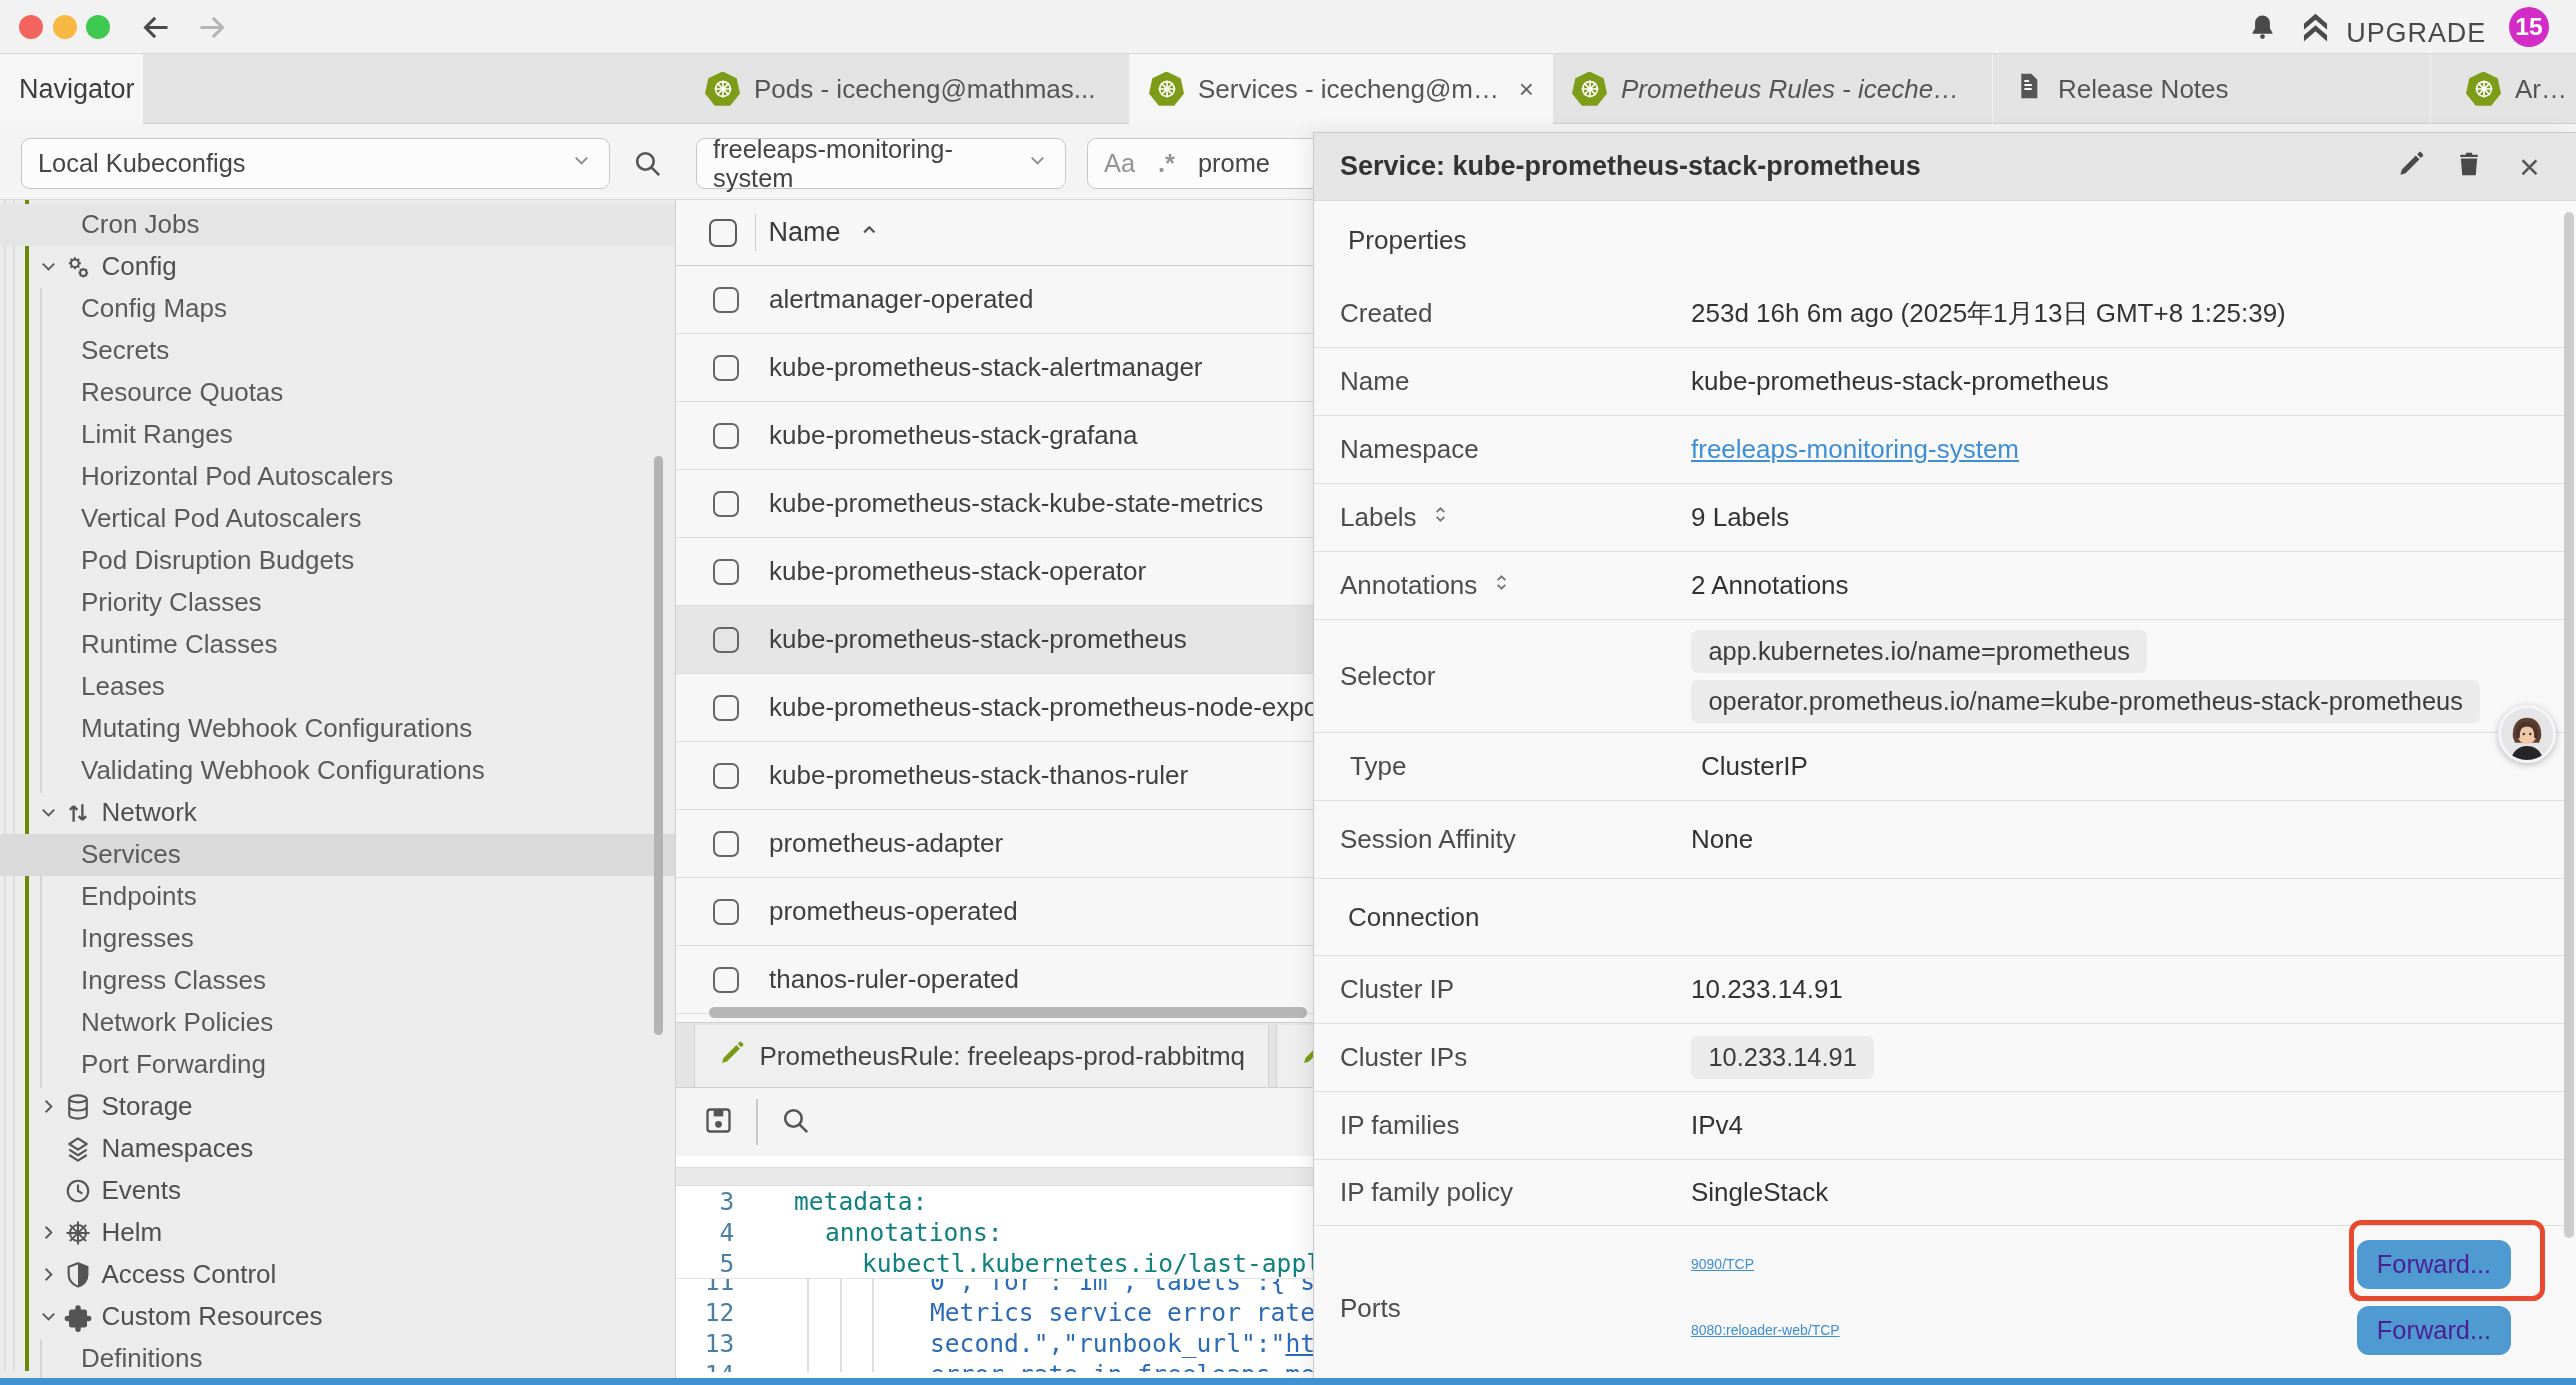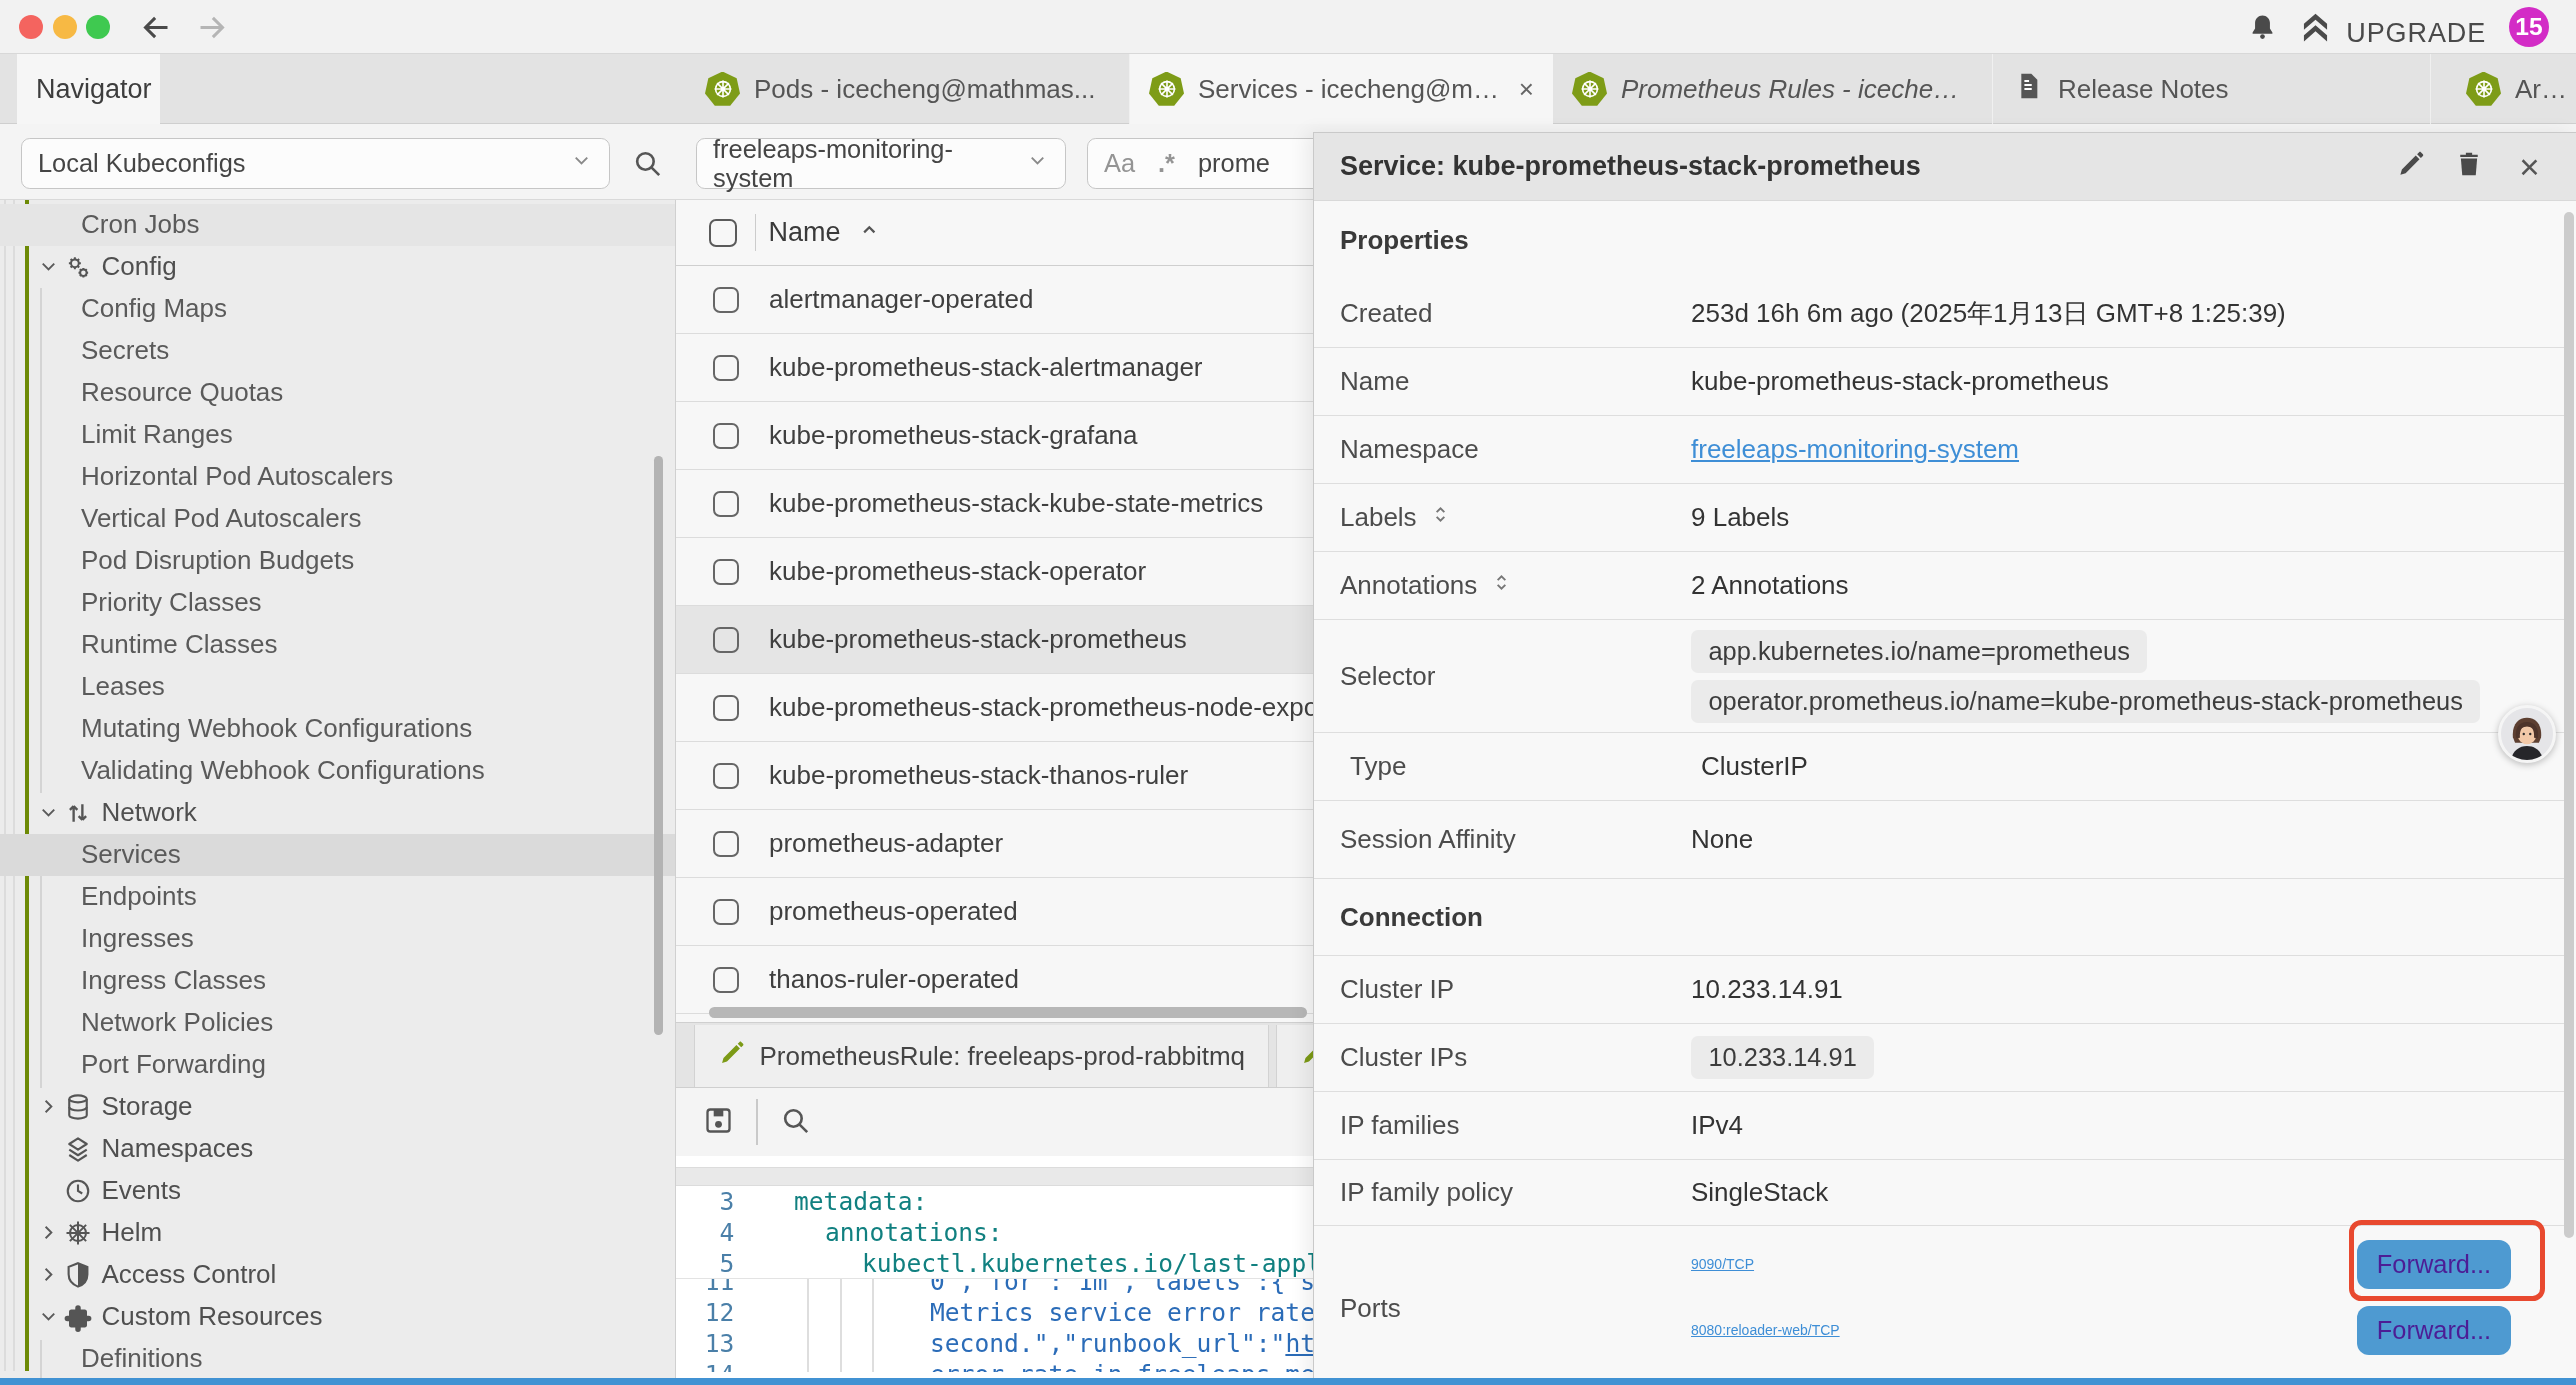--- a/index.html
+++ b/index.html
@@ -18,21 +18,21 @@
   #bell{position:absolute;top:10.5px;left:2246px;width:33px;height:33px;}
   #upgrade{position:absolute;top:8.8px;left:2297px;display:flex;align-items:flex-end;gap:12.3px;cursor:pointer;}
   #upgrade svg{width:37px;height:37px;}
   #upgrade-label{font-size:27px;letter-spacing:0.9px;color:#4a4a4a;}
   #notif-badge{position:absolute;top:7px;left:2509px;width:40px;height:40px;border-radius:50%;background:#d32cc6;color:#fff;
     font-size:24.6px;font-weight:bold;display:flex;align-items:center;justify-content:center;}
 
   
   #tabstrip{position:absolute;left:0;top:54px;width:2576px;height:70px;background:#e3e3e3;border-bottom:1.8px solid #cfcfcf;}
   #navigator-tab{position:absolute;left:0;top:0;width:143px;height:70px;background:#f6f6f6;display:flex;align-items:center;padding-left:19px;
-    font-size:27px;color:#3d3d3d;margin-left:17px;}
+    font-size:27px;color:#3d3d3d;}
   #tabs{position:absolute;left:686px;top:0;height:70px;display:flex;}
   .tab{height:70px;display:flex;align-items:center;padding:0 19px;border-right:1.8px solid #f0f0f0;font-size:26px;color:#555;
     white-space:nowrap;overflow:hidden;flex:none;cursor:pointer;}
   .tab.active{background:#f6f6f6;border-right:none;}
   .tab .label{margin-left:14px;overflow:hidden;text-overflow:ellipsis;}
   .tab.italic .label{font-style:italic;}
   .tab .close{margin-left:16px;color:#666;font-size:26px;}
   .hepta{width:35px;height:35px;flex:none;background:#7e9c17;display:flex;align-items:center;justify-content:center;
     clip-path:polygon(50% 0%,90.5% 19.5%,100% 63%,72% 97.5%,28% 97.5%,0% 63%,9.5% 19.5%);}
   .hepta svg{width:24px;height:24px;}
@@ -110,21 +110,21 @@
   
   #detail-panel{position:absolute;left:1313px;top:132px;width:1263px;height:1254px;background:#f8f8f8;border-left:1.8px solid #c9c9c9;
     border-top:1.8px solid #c9c9c9;box-shadow:-7px 0 17.5px rgba(0,0,0,.07);z-index:5;}
   #detail-header{position:absolute;left:0;top:0;width:1263px;height:68px;background:#e5e5e5;border-bottom:1.8px solid #d9d9d9;
     display:flex;align-items:center;padding:0 30px 0 26px;}
   #detail-title{font-size:27px;font-weight:bold;color:#333;flex:1;white-space:nowrap;overflow:hidden;}
   .hicon{width:35px;height:35px;margin-left:23px;cursor:pointer;flex:none;}
   .hicon svg{width:30px;height:30px;}
   #detail-close{font-size:35px;color:#555;line-height:35px;text-align:center;}
   #detail-body{position:absolute;left:0;top:68px;width:1250px;}
-  .dsection-title{display:flex;align-items:center;padding-left:26px;font-size:26px;font-weight:bold;color:#3a3a3a;}
+  .dsection-title{display:flex;align-items:center;padding-left:34px;font-size:26px;font-weight:normal;color:#3a3a3a;}
   .drow{display:flex;border-bottom:1.8px solid #dedede;padding-left:26px;}
   .drow .dlabel{width:351px;flex:none;display:flex;align-items:center;gap:12.3px;font-size:26px;color:#4c4c4c;}
   .drow .dlabel svg{width:23px;height:23px;}
   .drow .dvalue{flex:1;display:flex;align-items:center;font-size:26px;color:#333;}
   .drow.chips .dvalue{flex-direction:column;align-items:flex-start;justify-content:center;gap:7px;}
   .chip{background:#ebebeb;border-radius:7px;padding:7px 17.5px;font-size:25.4px;color:#3c3c3c;white-space:nowrap;}
   .dlink{color:#3e8ed6;text-decoration:underline;cursor:pointer;}
   .ports-col{flex:1;display:flex;flex-direction:column;padding-top:5.3px;}
   .port-line{height:66px;display:flex;align-items:center;justify-content:space-between;padding-right:53px;}
   .fwd-btn{width:154px;height:49px;background:#4e9ad1;border:none;border-radius:12px;color:#4c1d95;font-size:25.4px;

